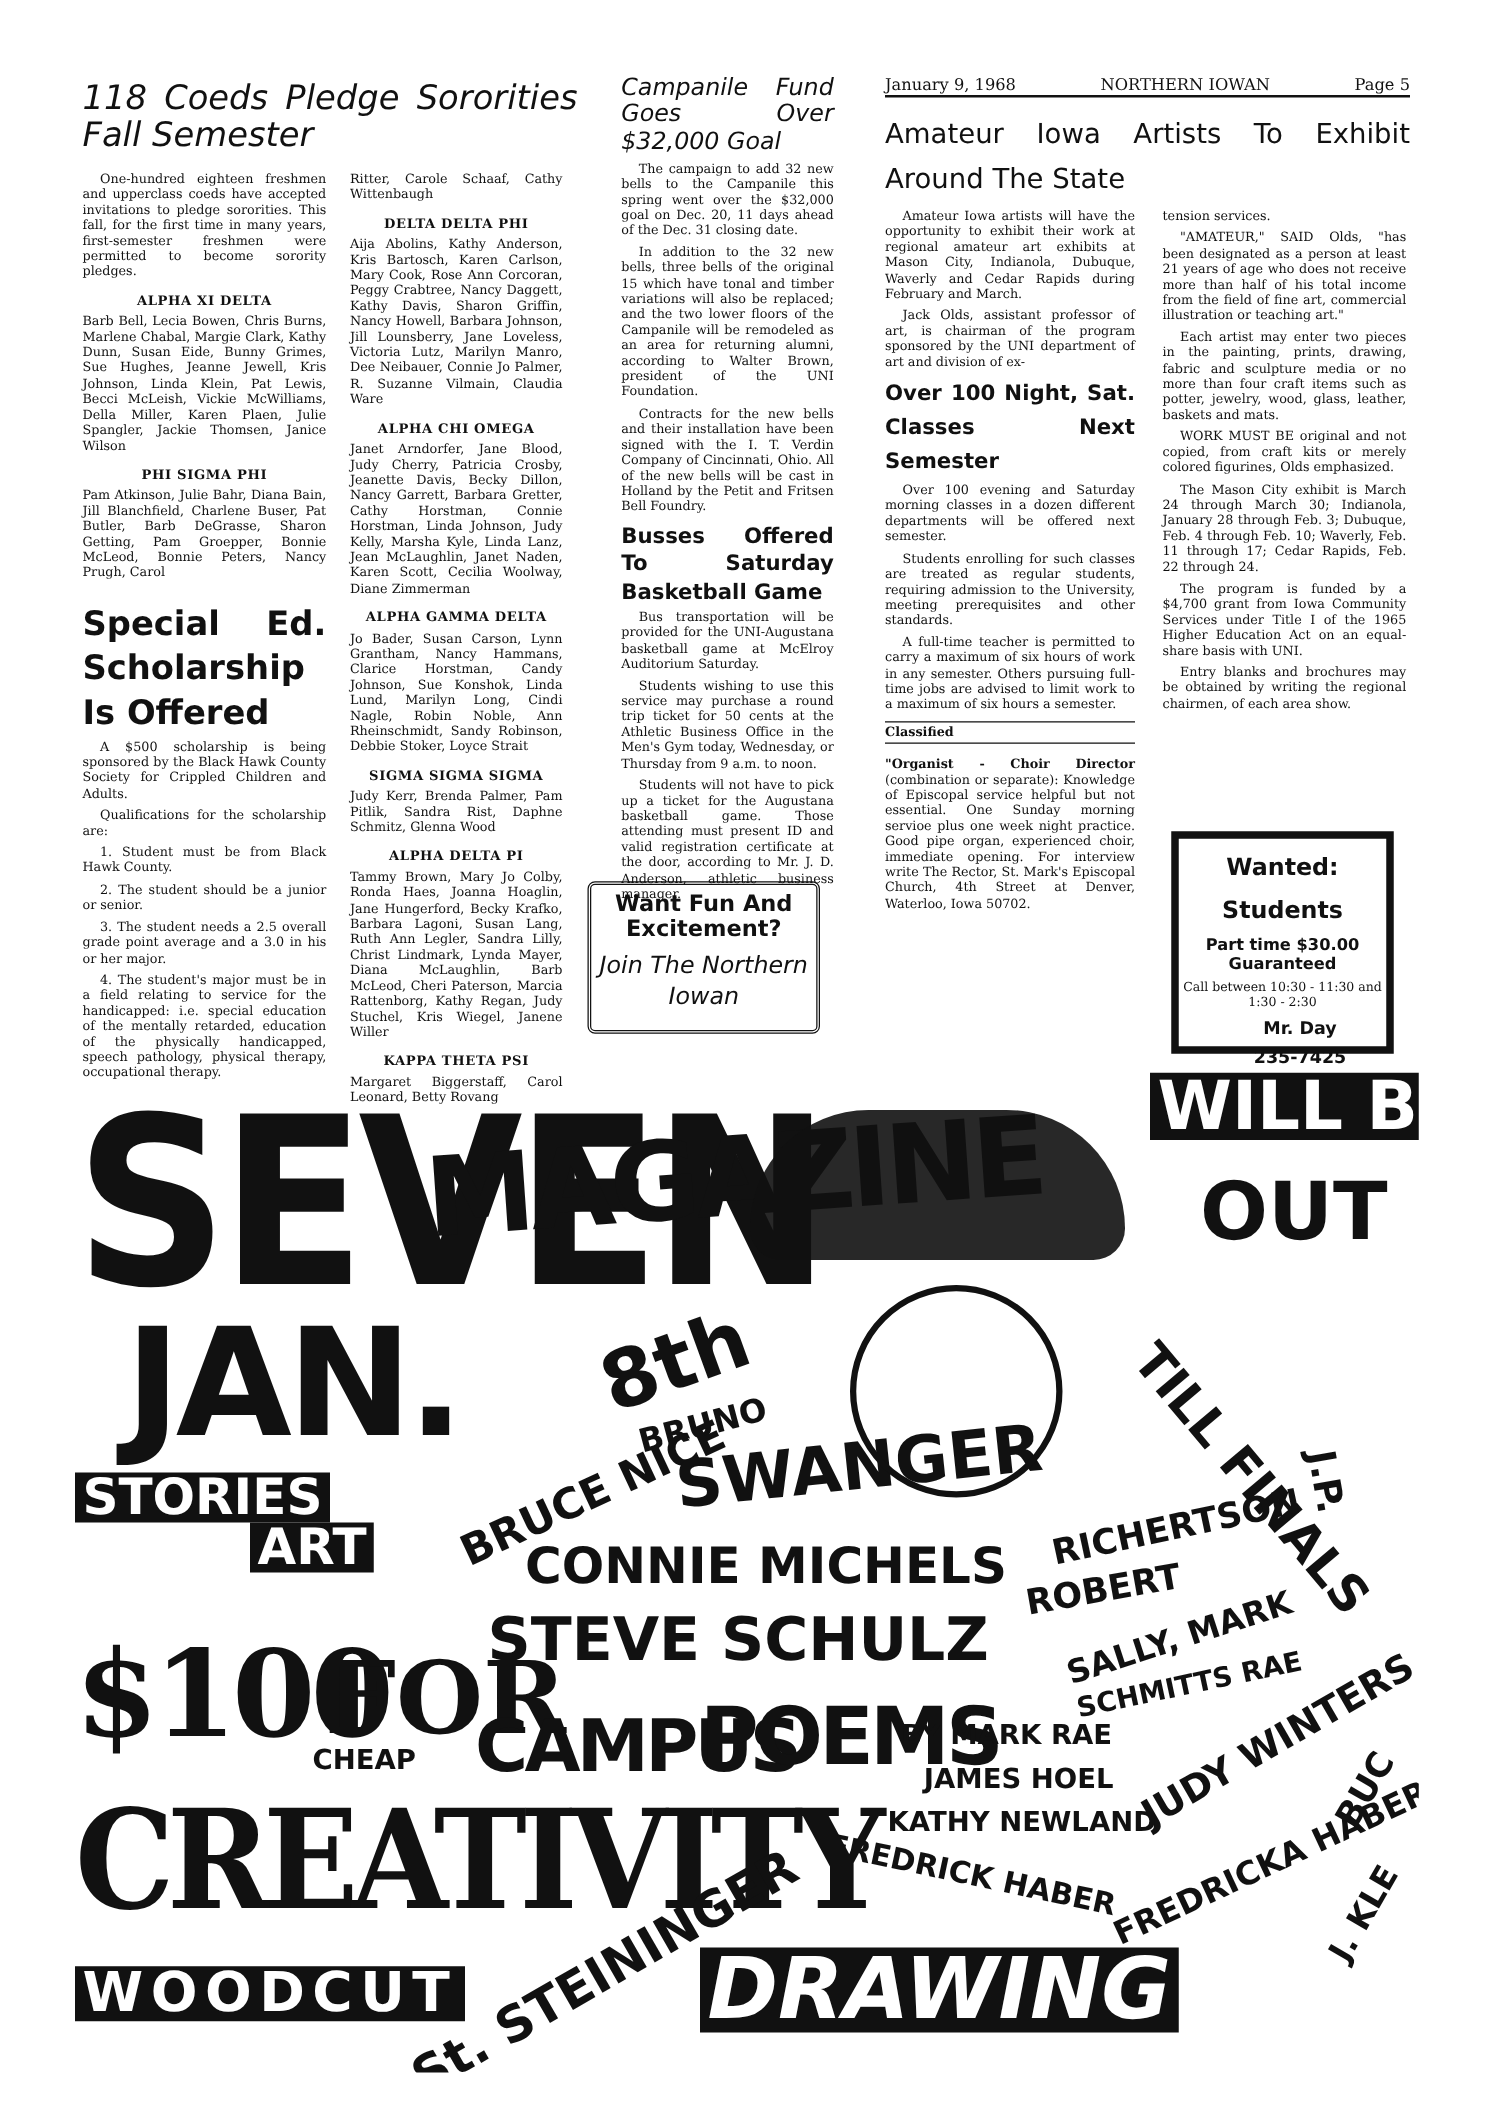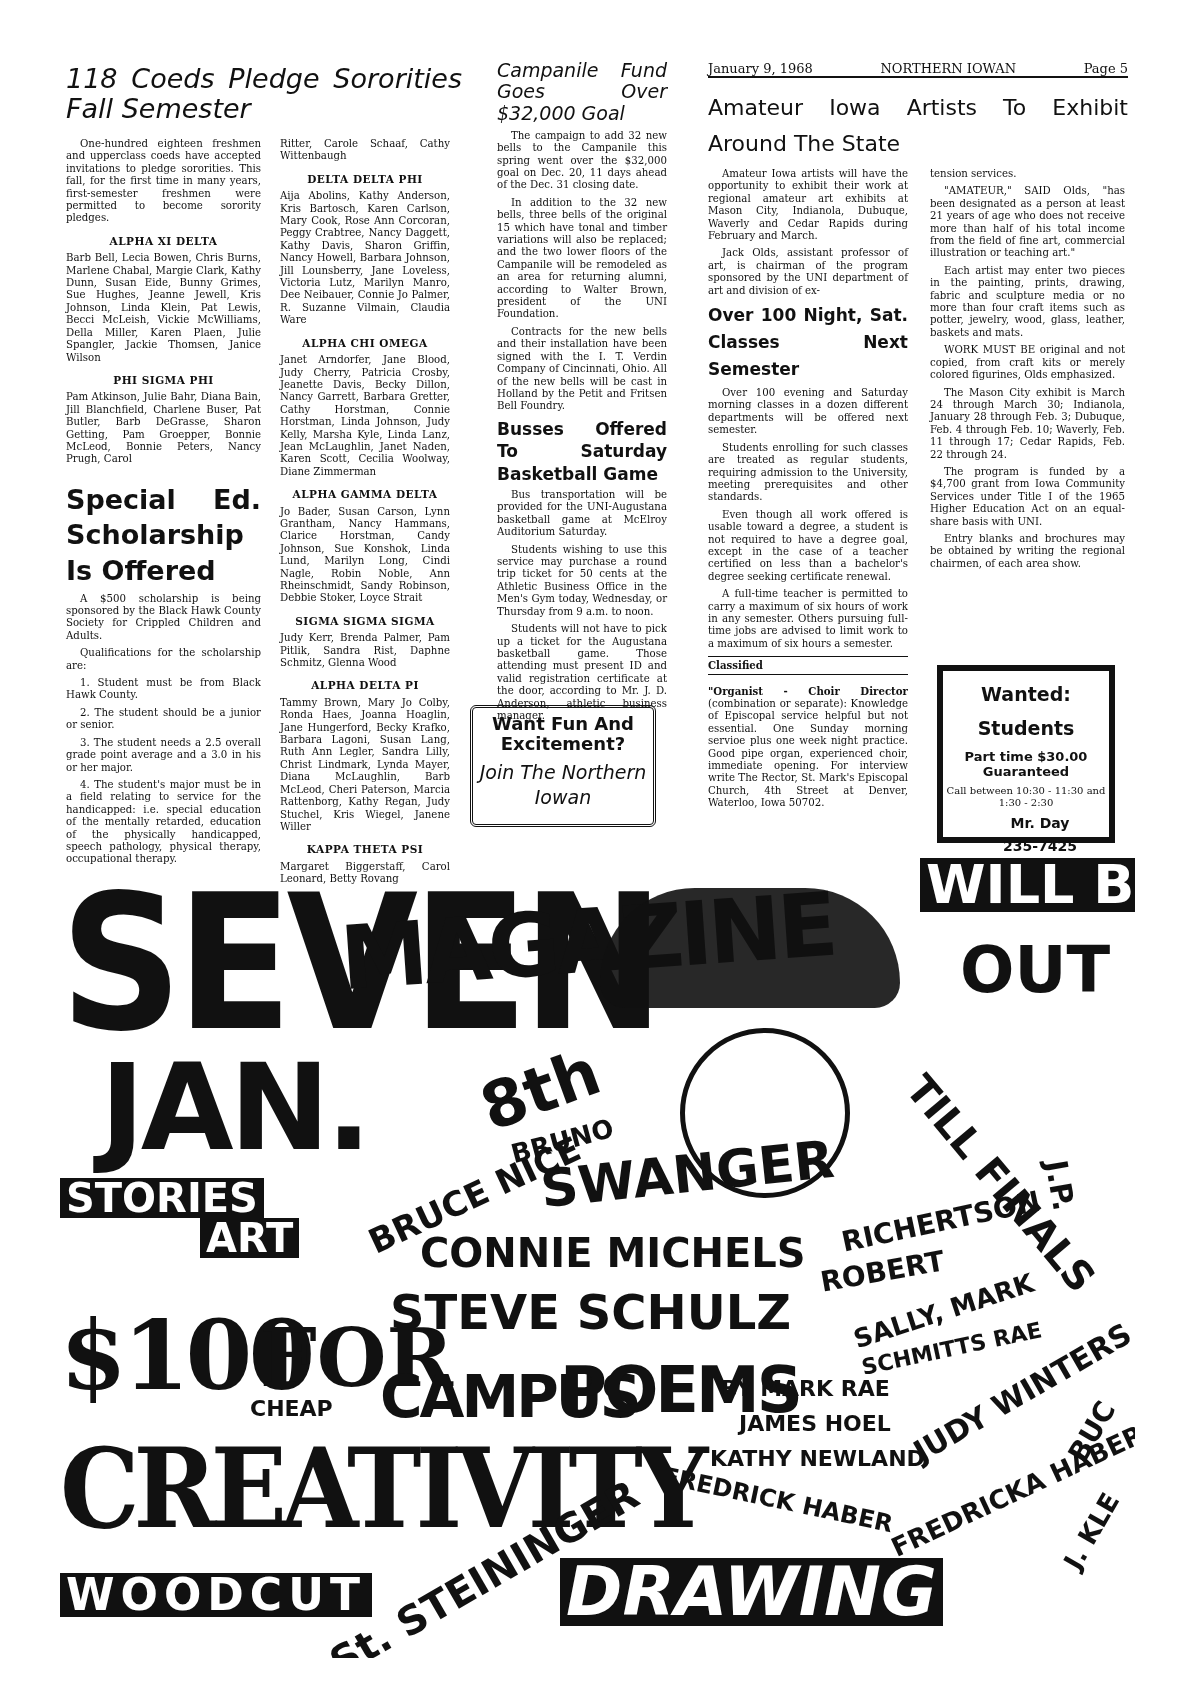--- a/index.html
+++ b/index.html
@@ -93,21 +93,20 @@
   <div class="col" style="left:708px;top:86px;width:420px;">
     <h1 class="head-bold" style="font-size:22px;font-weight:400;line-height:36px;">Amateur Iowa Artists To Exhibit Around The State</h1>
   </div>
 
   <div class="col" style="left:708px;top:168px;width:200px;">
     <p>Amateur Iowa artists will have the opportunity to exhibit their work at regional amateur art exhibits at Mason City, Indianola, Dubuque, Waverly and Cedar Rapids during February and March.</p>
     <p>Jack Olds, assistant professor of art, is chairman of the program sponsored by the UNI department of art and division of ex-</p>
     <h2 class="head-bold" style="font-size:17px;line-height:27px;">Over 100 Night, Sat. Classes Next Semester</h2>
     <p>Over 100 evening and Saturday morning classes in a dozen different departments will be offered next semester.</p>
     <p>Students enrolling for such classes are treated as regular students, requiring admission to the University, meeting prerequisites and other standards.</p>
-    <p>Even though all work offered is usable toward a degree, a student is not required to have a degree goal, except in the case of a teacher certified on less than a bachelor's degree seeking certificate renewal.</p>
     <p>A full-time teacher is permitted to carry a maximum of six hours of work in any semester. Others pursuing full-time jobs are advised to limit work to a maximum of six hours a semester.</p>
     <div class="class-label">Classified</div>
     <p class="noindent"><b>"Organist - Choir Director</b> <span>(combination or separate): Knowledge of Episcopal service helpful but not essential. One Sunday morning servioe plus one week night practice. Good pipe organ, experienced choir, immediate opening. For interview write The Rector, St. Mark's Episcopal Church, 4th Street at Denver, Waterloo, Iowa 50702.</span></p>
   </div>
 
   <div class="col" style="left:930px;top:168px;width:195px;">
     <p class="noindent">tension services.</p>
     <p>"AMATEUR," SAID Olds, "has been designated as a person at least 21 years of age who does not receive more than half of his total income from the field of fine art, commercial illustration or teaching art."</p>
     <p>Each artist may enter two pieces in the painting, prints, drawing, fabric and sculpture media or no more than four craft items such as potter, jewelry, wood, glass, leather, baskets and mats.</p>
     <p>WORK MUST BE original and not copied, from craft kits or merely colored figurines, Olds emphasized.</p>

